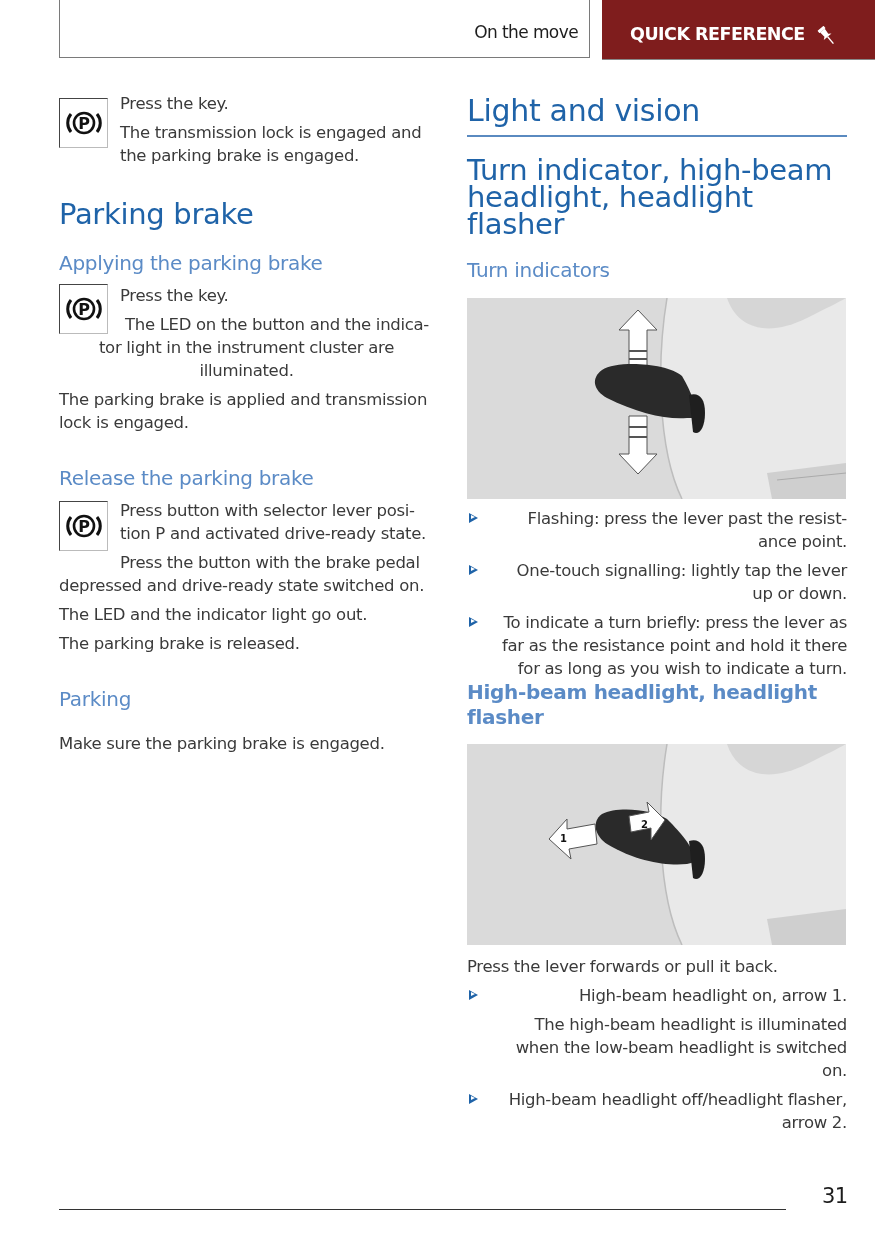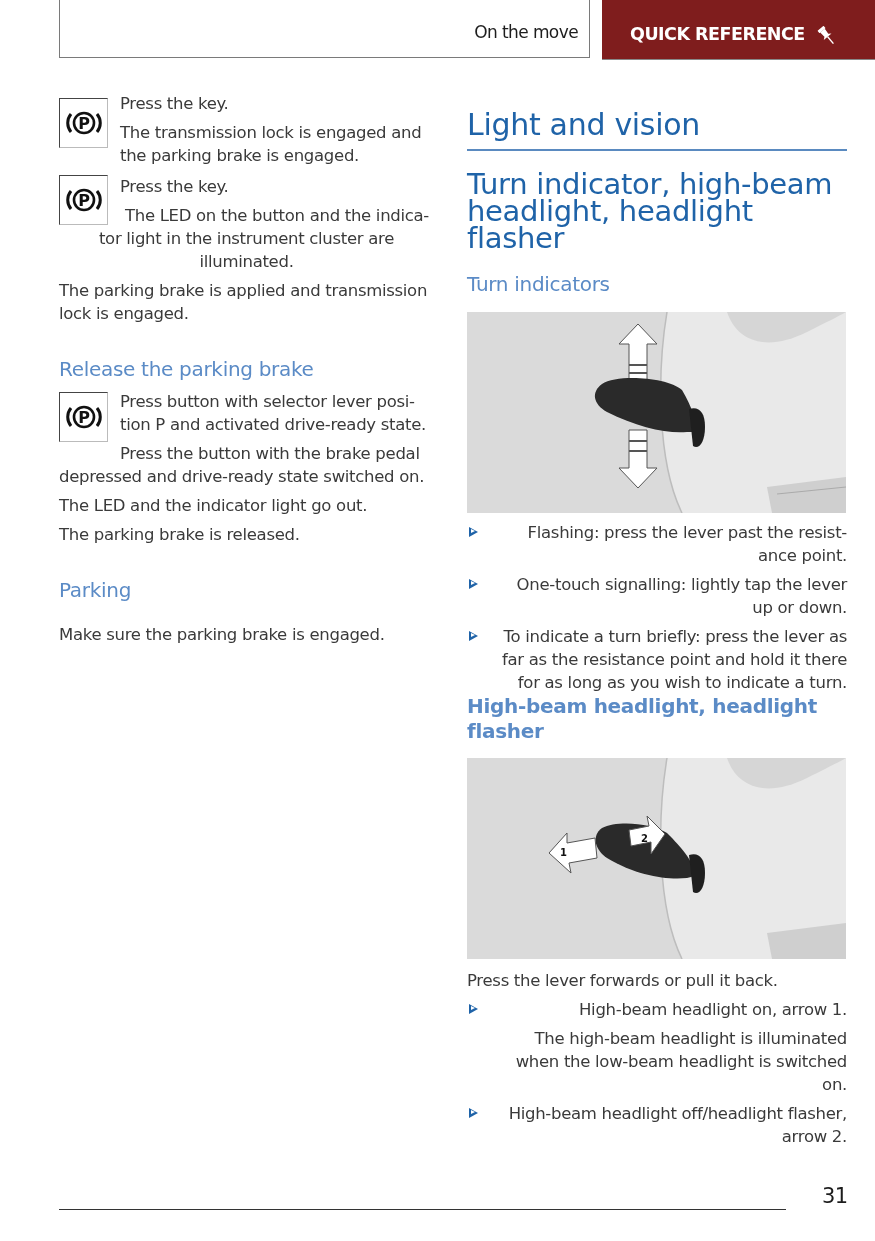--- a/index.html
+++ b/index.html
@@ -19,21 +19,21 @@
     position: absolute; left: 602px; top: 0; width: 273px; height: 59px;
     background: #7f1d1d; color: #fff; border-bottom: 1px solid #888; padding-left: 44px;
   }
   .hdr-tab .lbl {
     position: absolute; left: 28px; top: 24px; font-size: 17.5px; font-weight: bold;
     letter-spacing: -0.5px;
   }
   .hdr-tab .pin { position: absolute; left: 213px; top: 24px; width: 24px; height: 24px; }
 
   .col-l { position: absolute; left: 59px; top: 90px; width: 375px; }
-  .col-r { position: absolute; left: 467px; top: 105px; width: 380px; }
+  .col-r { position: absolute; left: 467px; top: 91px; width: 380px; }
 
   p { margin: 0; font-size: 16.5px; line-height: 23px; letter-spacing: -0.3px; }
   .p-gap { margin-top: 6px; }
 
   .iconrow { position: relative; padding-left: 61px; min-height: 52px; }
   .iconrow .pbox {
     position: absolute; left: 0; top: 9px; width: 49px; height: 50px; box-sizing: border-box;
     border-top: 1px solid #444; border-left: 1px solid #444;
     border-right: 1px solid #bbb; border-bottom: 1px solid #bbb;
     display: flex; align-items: center; justify-content: center;
@@ -89,21 +89,23 @@
         <circle cx="19" cy="15" r="10" fill="none" stroke="#111" stroke-width="2.6"></circle>
         <text x="19" y="21" text-anchor="middle" font-family="DejaVu Sans, sans-serif" font-weight="bold" font-size="16" fill="#111">P</text>
         <path d="M6 6 A14 14 0 0 0 6 24" fill="none" stroke="#111" stroke-width="3"></path>
         <path d="M32 6 A14 14 0 0 1 32 24" fill="none" stroke="#111" stroke-width="3"></path>
       </svg>
     </div>
     <p>Press the key.</p>
     <p class="p-gap">The transmission lock is engaged and the parking brake is engaged.</p>
   </div>
 
-
+  <h2 class="h2" style="margin-top:34px;">Parking brake</h2>
+
+  <h3 class="h3" style="margin-top:23px;">Applying the parking brake</h3>
 
   <div class="iconrow" style="margin-top:8px;">
     <div class="pbox" style="top:0;">
       <svg width="38" height="30" viewBox="0 0 38 30">
         <circle cx="19" cy="15" r="10" fill="none" stroke="#111" stroke-width="2.6"></circle>
         <text x="19" y="21" text-anchor="middle" font-family="DejaVu Sans, sans-serif" font-weight="bold" font-size="16" fill="#111">P</text>
         <path d="M6 6 A14 14 0 0 0 6 24" fill="none" stroke="#111" stroke-width="3"></path>
         <path d="M32 6 A14 14 0 0 1 32 24" fill="none" stroke="#111" stroke-width="3"></path>
       </svg>
     </div>

